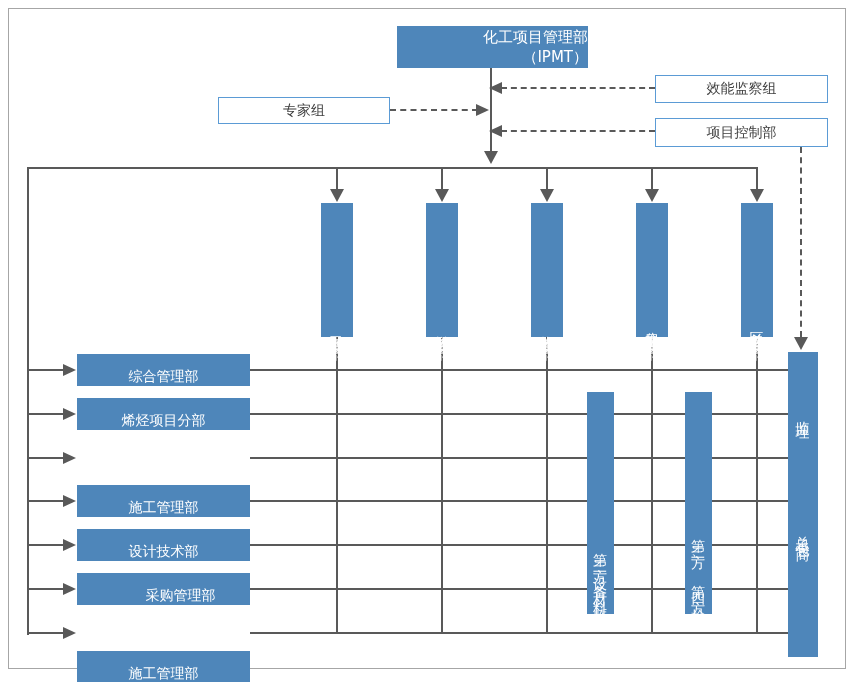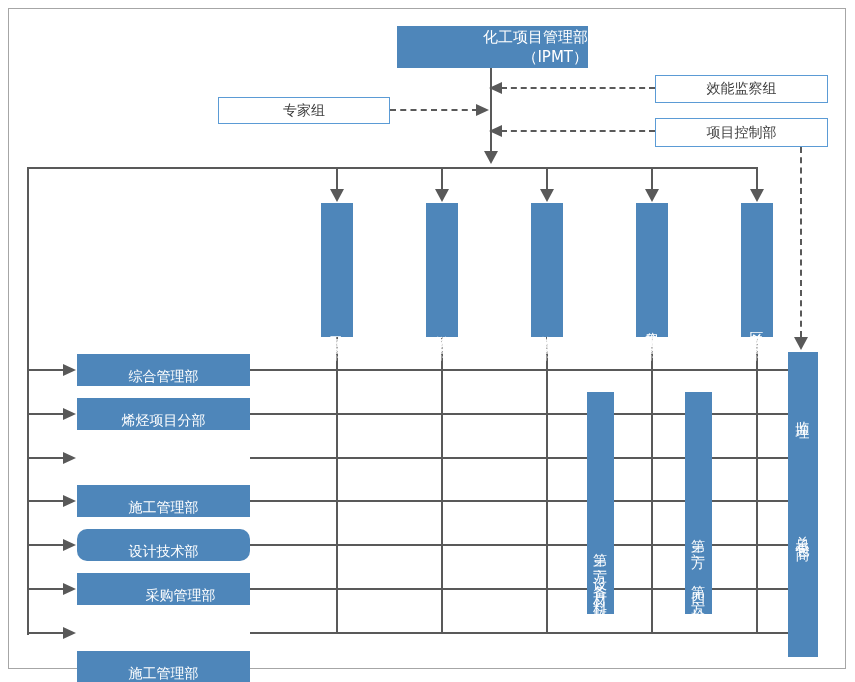--- a/index.html
+++ b/index.html
@@ -96,21 +96,21 @@
 
   <div class="hline" style="left:27px;top:500px;width:37px;"></div>
   <div class="arr-r" style="left:63px;top:495px;"></div>
   <div class="box-blue dept-box" style="top:485px;">
       <span>施工管理部</span>
     </div>
   <div class="hline" style="left:250px;top:500px;width:540px;"></div>
 
   <div class="hline" style="left:27px;top:544px;width:37px;"></div>
   <div class="arr-r" style="left:63px;top:539px;"></div>
-  <div class="box-blue dept-box" style="top:529px;border-radius:10px;">
+  <div class="box-blue dept-box" style="top:529px;">
       <span>设计技术部</span>
     </div>
   <div class="hline" style="left:250px;top:544px;width:540px;"></div>
 
   <div class="hline" style="left:27px;top:588px;width:37px;"></div>
   <div class="arr-r" style="left:63px;top:583px;"></div>
   <div class="box-blue dept-box" style="top:573px;padding-left:34px;">
       <span>采购管理部</span>
     </div>
   <div class="hline" style="left:250px;top:588px;width:540px;"></div>

